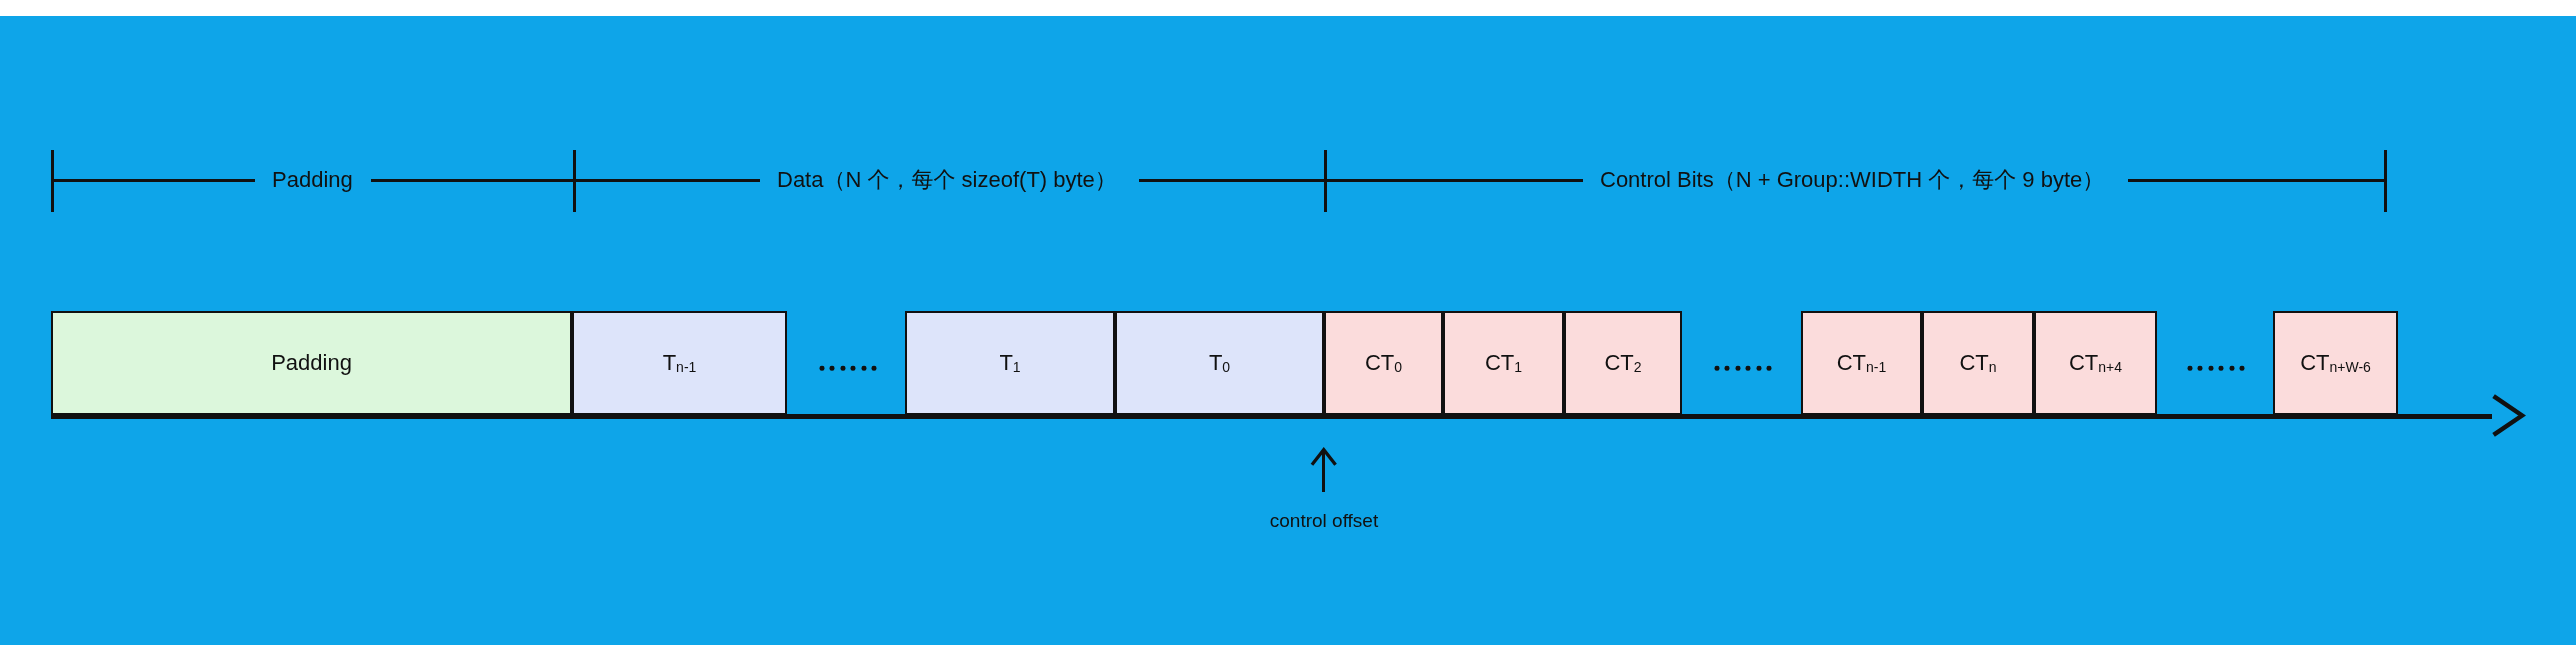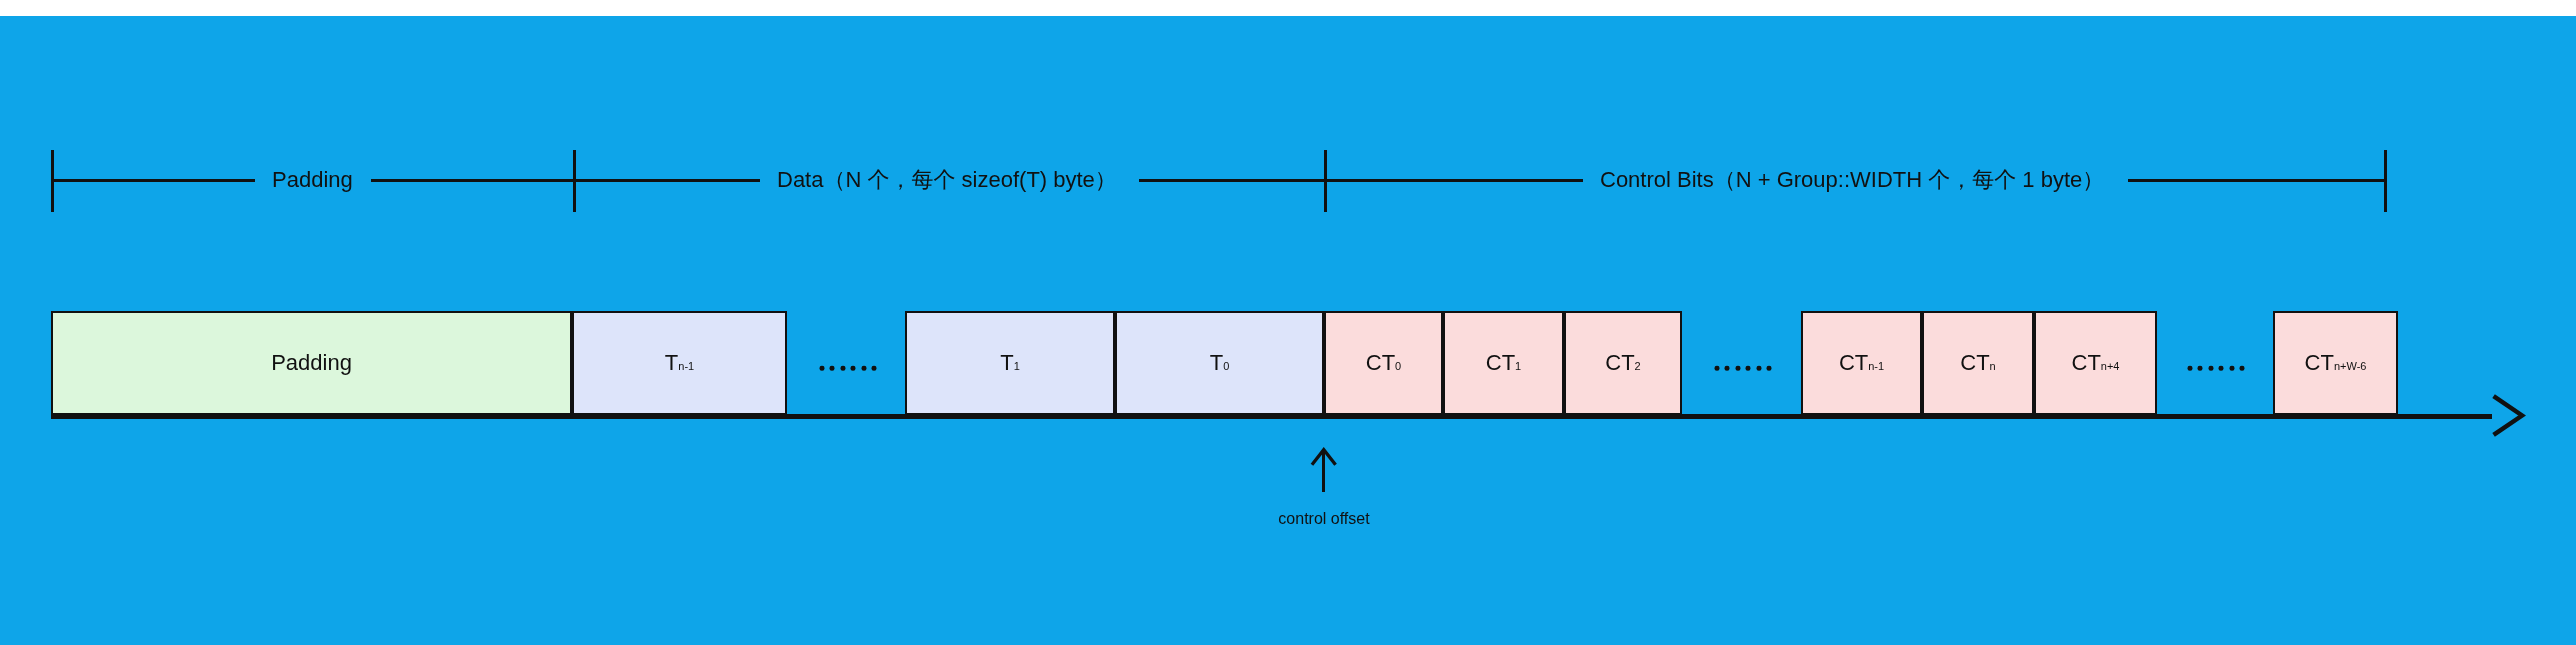--- a/index.html
+++ b/index.html
@@ -54,21 +54,21 @@
     font-size: 22px;
     line-height: 1;
     color: #111111;
     white-space: nowrap;
   }
   .cell.green { background: #dcf7dc; }
   .cell.blue  { background: #dde4fa; }
   .cell.pink  { background: #fbdcdc; text-align: right; }
 
   .cell .sub {
-    font-size: 11px;
+    font-size: 14px;
     vertical-align: baseline;
     position: relative;
     top: 3.9px;
     letter-spacing: 0px;
   }
 
   
   .ellipsis {
     position: absolute;
     display: flex;
@@ -92,21 +92,21 @@
   }
 
   
   .co-shaft {
     position: absolute;
     width: 3.3px;
     background: #111111;
   }
   .co-label {
     position: absolute;
-    font-size: 16px;
+    font-size: 19px;
     line-height: 1;
     white-space: nowrap;
     color: #111111;
     transform: translateX(-50%);
   }
 </style>
 </head>
 <body>
 
 <div id="canvas">
@@ -115,21 +115,21 @@
       <div class="tick" style="left: 51px; top: 134px; height: 62px;"></div>
       <div class="tick" style="left: 573px; top: 134px; height: 62px;"></div>
       <div class="tick" style="left: 1324px; top: 134px; height: 62px;"></div>
       <div class="tick" style="left: 2384px; top: 134px; height: 62px;"></div>
       <div class="brk-label" style="left: 272px; top: 153px; visibility: visible;">Padding</div>
       <div class="brk-line" style="left: 52px; width: 203px; top: 163px;"></div>
       <div class="brk-line" style="left: 371px; width: 203px; top: 163px;"></div>
       <div class="brk-label" style="left: 777px; top: 153px; visibility: visible; text-align: center;">Data（N 个，每个 sizeof(T) byte）</div>
       <div class="brk-line" style="left: 574px; width: 186px; top: 163px;"></div>
       <div class="brk-line" style="left: 1139px; width: 186px; top: 163px;"></div>
-      <div class="brk-label" style="left: 1600px; top: 153px; visibility: visible;">Control Bits（N + Group::WIDTH 个，每个 1 byte）</div>
+      <div class="brk-label" style="left: 1600px; top: 153px; visibility: visible;">Control Bits（N + Group::WIDTH 个，每个 9 byte）</div>
       <div class="brk-line" style="left: 1325px; width: 258px; top: 163px;"></div>
       <div class="brk-line" style="left: 2128px; width: 258px; top: 163px;"></div>
     </div>
 
   <div class="abs" id="memory-row">
       <div class="cell green" style="left: 51px; top: 295px; width: 521px; height: 104px;">
         <span>Padding</span>
       </div>
       <div class="cell blue" style="left: 572px; top: 295px; width: 215px; height: 104px;">
         <span>T</span>

